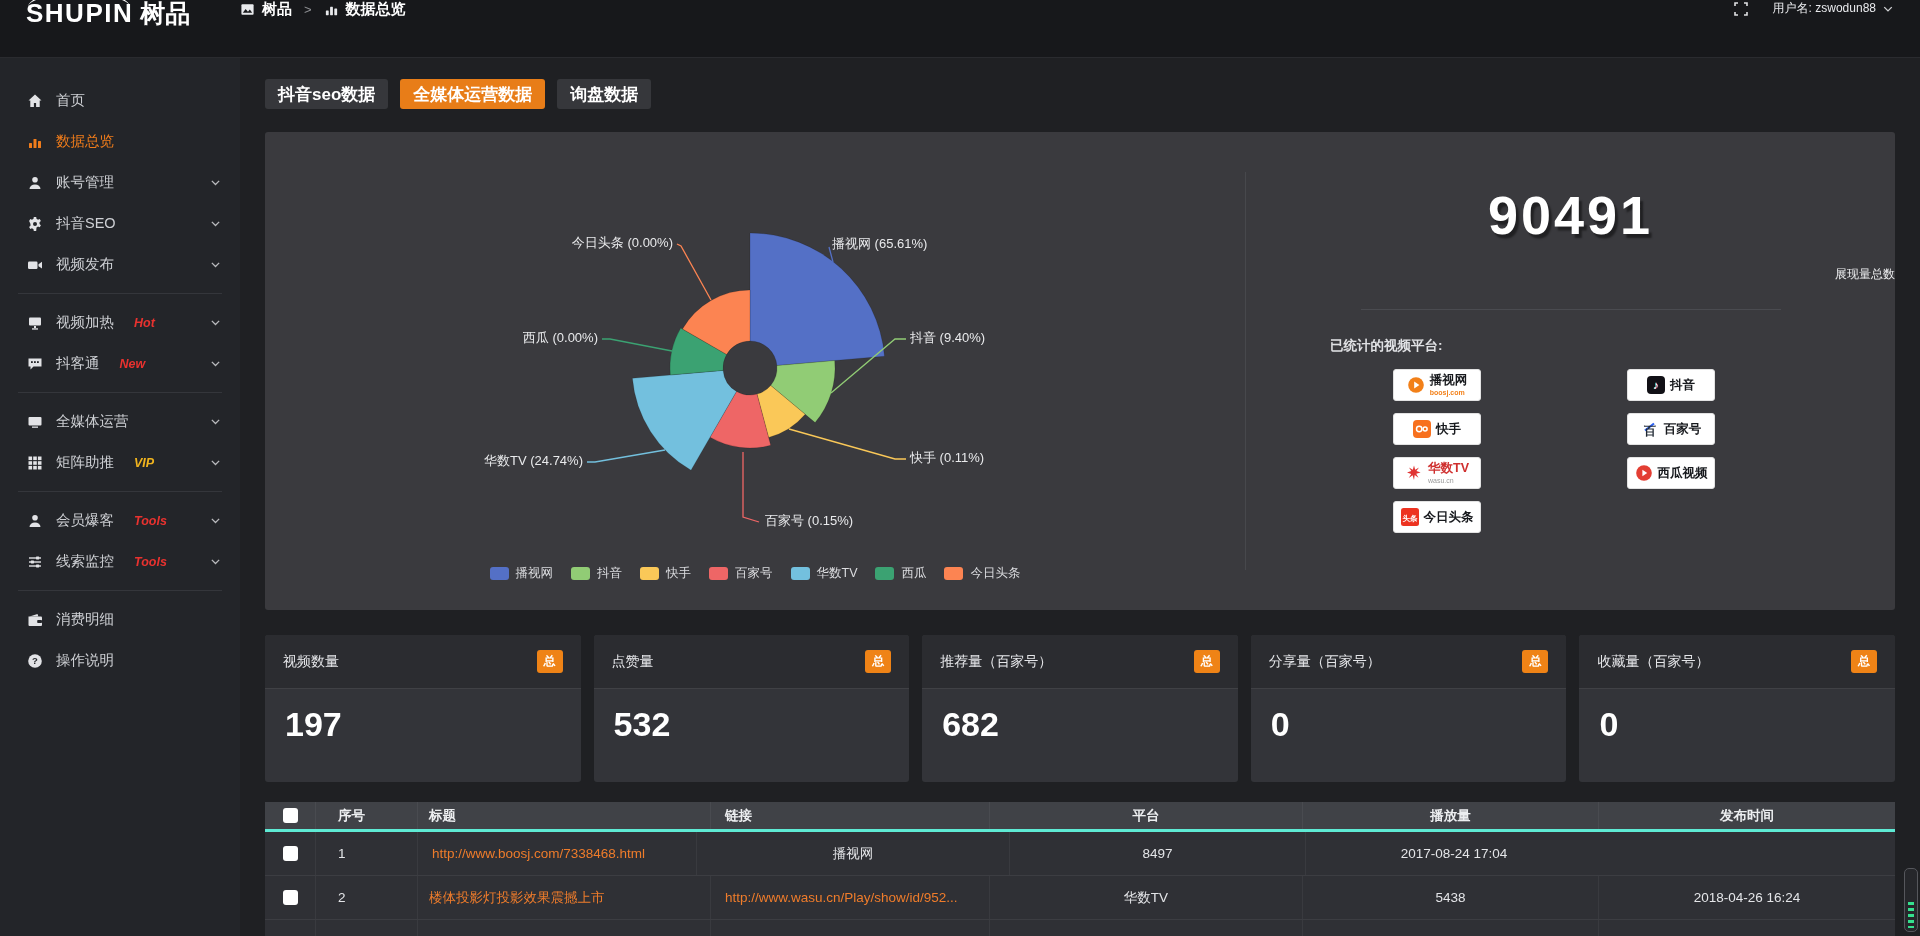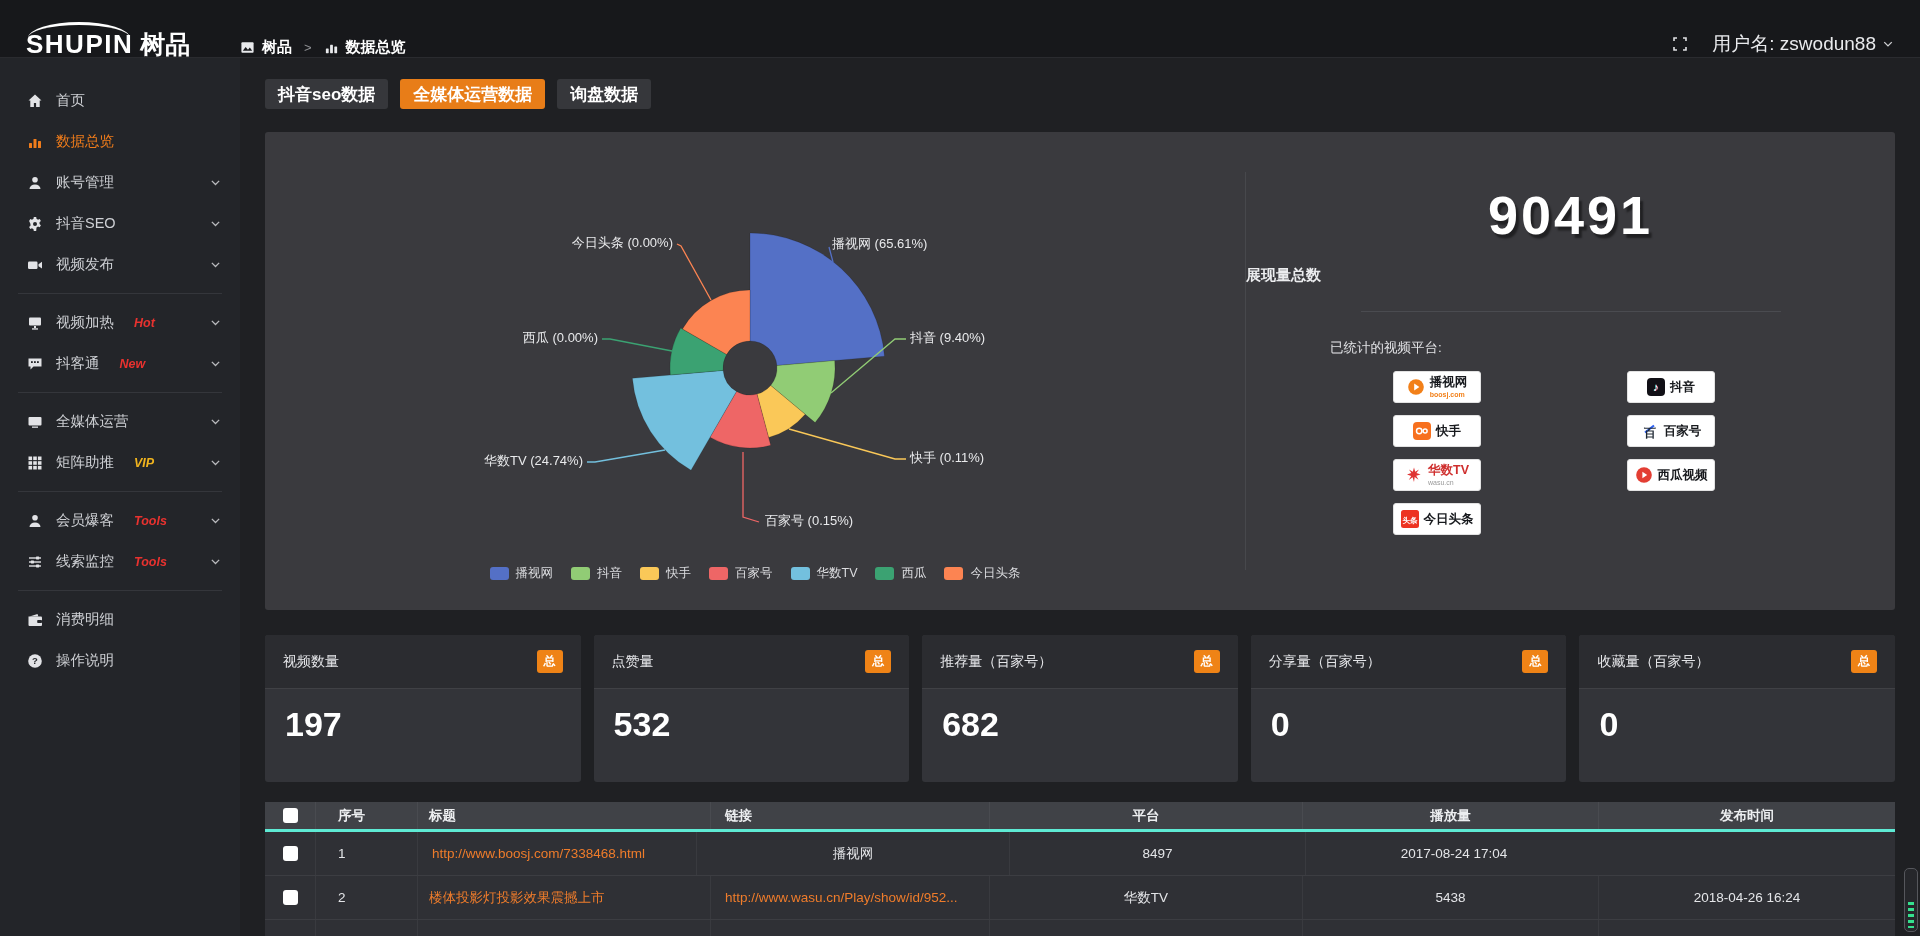--- a/index.html
+++ b/index.html
@@ -1,31 +1,31 @@
 <!DOCTYPE html>
 <html><head>
 <meta charset="utf-8">
 <style>
   html,body{margin:0;padding:0}
   body{width:1920px;height:936px;overflow:hidden;background:#1f2023;
        font-family:"Liberation Sans","DejaVu Sans",sans-serif;}
   *{box-sizing:border-box}
 
   
-  .topbar{height:58px;background:#17181b;display:flex;align-items:flex-end;border-bottom:1px solid #2a2b2f}
+  .topbar{height:58px;background:#17181b;display:flex;align-items:flex-start;border-bottom:1px solid #2a2b2f}
   .brand{width:240px;display:flex;align-items:center;padding-left:26px;gap:7px;flex:none}
   .brand-logo{position:relative}
   .brand-arc{position:absolute;left:2px;top:-9px;width:102px;height:16px;
              border-top:3px solid #fff;border-radius:50% 50% 0 0/100% 100% 0 0}
   .brand-en{font-size:26px;font-weight:800;color:#fff;letter-spacing:1.5px;line-height:1}
   .brand-cn{font-size:25px;font-weight:800;color:#fff;line-height:1}
   .crumbs{display:flex;align-items:center;gap:7px;color:#fff;font-size:15px;font-weight:700}
   .crumb-ic{width:15px;height:15px;color:#e8e9ec}
   .crumb-sep{color:#8f9094;font-weight:400;font-size:13px;margin:0 5px}
-  .topbar-right{margin-left:auto;display:flex;align-items:center;gap:24px;padding-right:26px;color:#e9eaed;font-size:19px}
+  .topbar-right{margin-left:auto;display:flex;align-items:center;gap:24px;padding-right:26px;color:#e9eaed;font-size:12px}
   .fs-ic{width:16px;height:16px;color:#dfe0e3;cursor:pointer}
   .user-wrap{display:flex;align-items:center;gap:6px;cursor:pointer}
   .user-chev{width:12px;height:12px;color:#cfd0d3}
 
   
   .app{display:flex;height:878px}
   .sidebar{width:240px;background:#232529;padding-top:22px;flex:none}
   .side-item{height:41px;display:flex;align-items:center;padding:0 18px 0 27px;gap:13px;
              color:#ced0d4;font-size:14.5px;cursor:pointer}
   .side-item .ic{width:16px;height:16px;flex:none;color:#e2e3e6}
@@ -47,23 +47,23 @@
   .panel{margin-top:23px;height:478px;background:#3a3a3e;border-radius:3px;display:flex;position:relative}
   .chart-half{width:980px;position:relative;flex:none}
   .chart-half svg{position:absolute;left:0;top:0}
   .legend{position:absolute;left:0;right:0;bottom:28px;display:flex;justify-content:center;gap:18px;align-items:center}
   .lg-item{display:flex;align-items:center;gap:7px;color:#dcdde0;font-size:12.5px;cursor:pointer}
   .lg-sw{width:19px;height:13px;border-radius:3px}
   .v-div{width:1px;background:#47484c;margin:40px 0}
   .stats-half{flex:1}
   .big-num{margin-top:52px;text-align:center;font-size:54px;font-weight:800;color:#fff;letter-spacing:3px;
            text-shadow:3px 4px 2px rgba(0,0,0,.45)}
-  .big-label{margin-top:20px;text-align:left;font-size:15px;font-weight:700;color:#ecedef}
+  .big-label{margin-top:20px;text-align:right;font-size:12px;font-weight:400;color:#ecedef}
   .stats-hr{width:420px;margin:26px auto 0;border-top:1px solid #4a4b50;height:0}
-  .plat-label{margin:27px 0 0 84px;font-size:13.5px;font-weight:400;color:#e0e1e4}
+  .plat-label{margin:27px 0 0 84px;font-size:13.5px;font-weight:700;color:#e0e1e4}
   .plat-grid{display:flex;margin:14px 0 0 147px;gap:146px;align-items:flex-start}
   .plat-col{display:flex;flex-direction:column;gap:12px}
   .pf-badge{width:88px;height:32px;background:#fff;border-radius:3px;display:flex;align-items:center;
             justify-content:center;gap:5px;border:1px solid #e2e2e2}
   .pf-logo{width:18px;height:18px;flex:none}
   .pf-txt{display:flex;flex-direction:column;line-height:1;align-items:flex-start}
   .pf-name{font-size:12.5px;font-weight:700;color:#17191d;white-space:nowrap}
   .pf-name.red{color:#cf2f2e}
   .pf-sub{font-size:7px;margin-top:2px;color:#999}
   .pf-sub.boosj{color:#f28019;font-weight:700}

